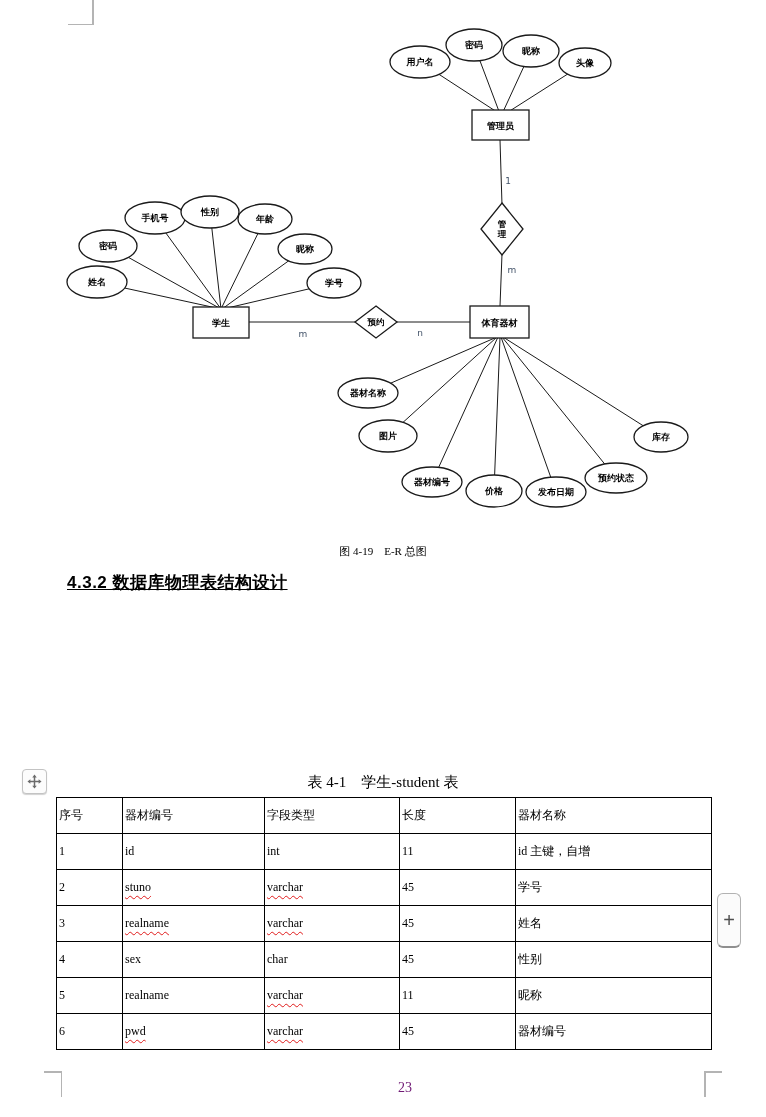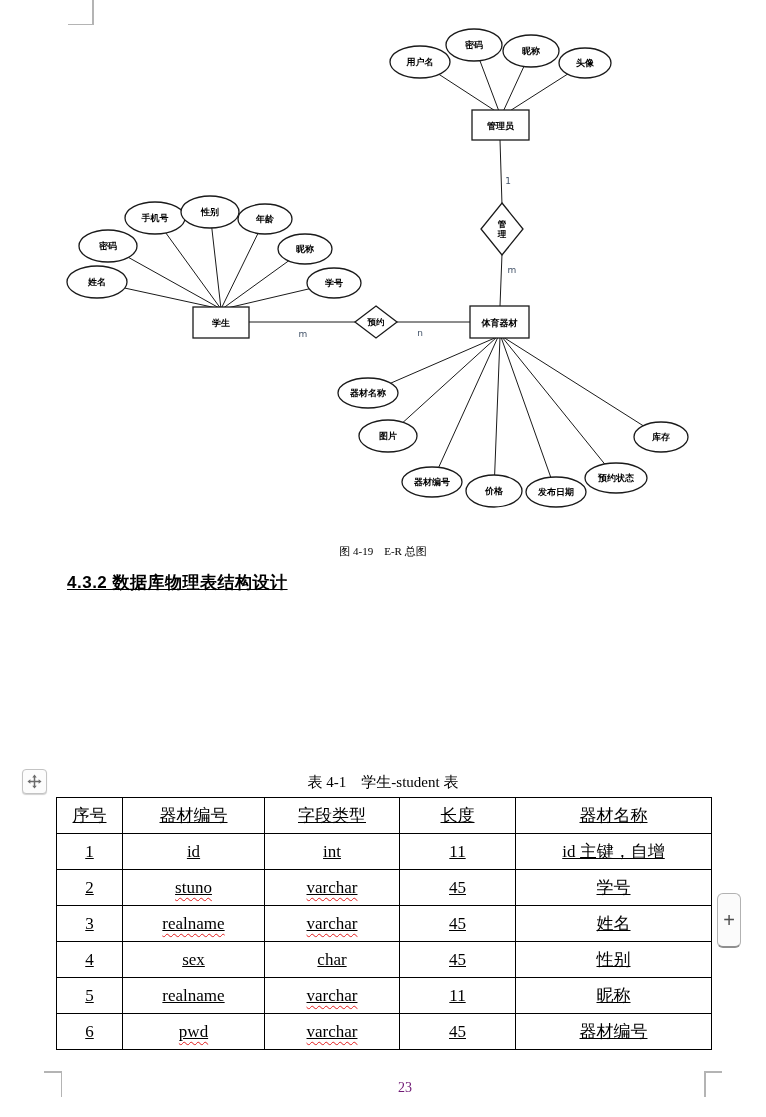--- a/index.html
+++ b/index.html
@@ -14,22 +14,22 @@
   .card{font-family:"DejaVu Sans",sans-serif;font-size:9px;fill:#44546a;text-anchor:middle;}
   .fig-caption{position:absolute;left:0;top:544px;width:100%;text-align:center;font-size:11px;}
   .heading{position:absolute;left:67px;top:571px;font-size:17px;font-weight:bold;
            font-family:"Liberation Sans",sans-serif;letter-spacing:.5px;text-decoration:underline;}
   .para{position:absolute;left:57px;top:611px;width:654px;font-size:16.5px;line-height:36px;
         text-align:justify;text-indent:33px;}
   .item-line{position:absolute;left:60px;top:725px;font-size:16.5px;}
   .tbl-caption{position:absolute;left:0;top:766px;width:100%;text-align:center;font-size:15px;margin-top:7px;}
   table.student{position:absolute;left:56px;top:797px;border-collapse:collapse;table-layout:fixed;
         border:1.6px solid #000;}
-  table.student td{border:1.2px solid #000;height:35px;text-align:center;vertical-align:middle;
-        font-size:17px;padding:0 2px;overflow:hidden;text-decoration:underline;}
+  table.student td{border:1.2px solid #000;height:35px;vertical-align:middle;
+        font-size:12px;padding:0 2px;overflow:hidden;}
   .misspell{text-decoration:underline;text-decoration-style:wavy;text-decoration-color:#e01b1b;
         text-decoration-thickness:1px;text-underline-offset:4px;}
   .move-handle{position:absolute;left:22px;top:769px;width:25px;height:25px;border:1px solid #c3c3c3;
         border-radius:4px;background:#fcfcfc;box-shadow:0 1px 1px rgba(0,0,0,.18);
         display:flex;align-items:center;justify-content:center;box-sizing:border-box;}
   .plus-btn{position:absolute;left:717px;top:893px;width:24px;height:55px;border:1px solid #b2b2b2;
         border-bottom:2px solid #8f8f8f;border-radius:6px;background:#fbfbfb;box-sizing:border-box;
         display:flex;align-items:center;justify-content:center;
         font-family:"Liberation Sans",sans-serif;font-size:20px;color:#4f4f4f;cursor:pointer;}
   .page-num{position:absolute;left:0;top:1080px;width:100%;text-align:center;font-size:14px;color:#701a75;margin-left:22px;}

